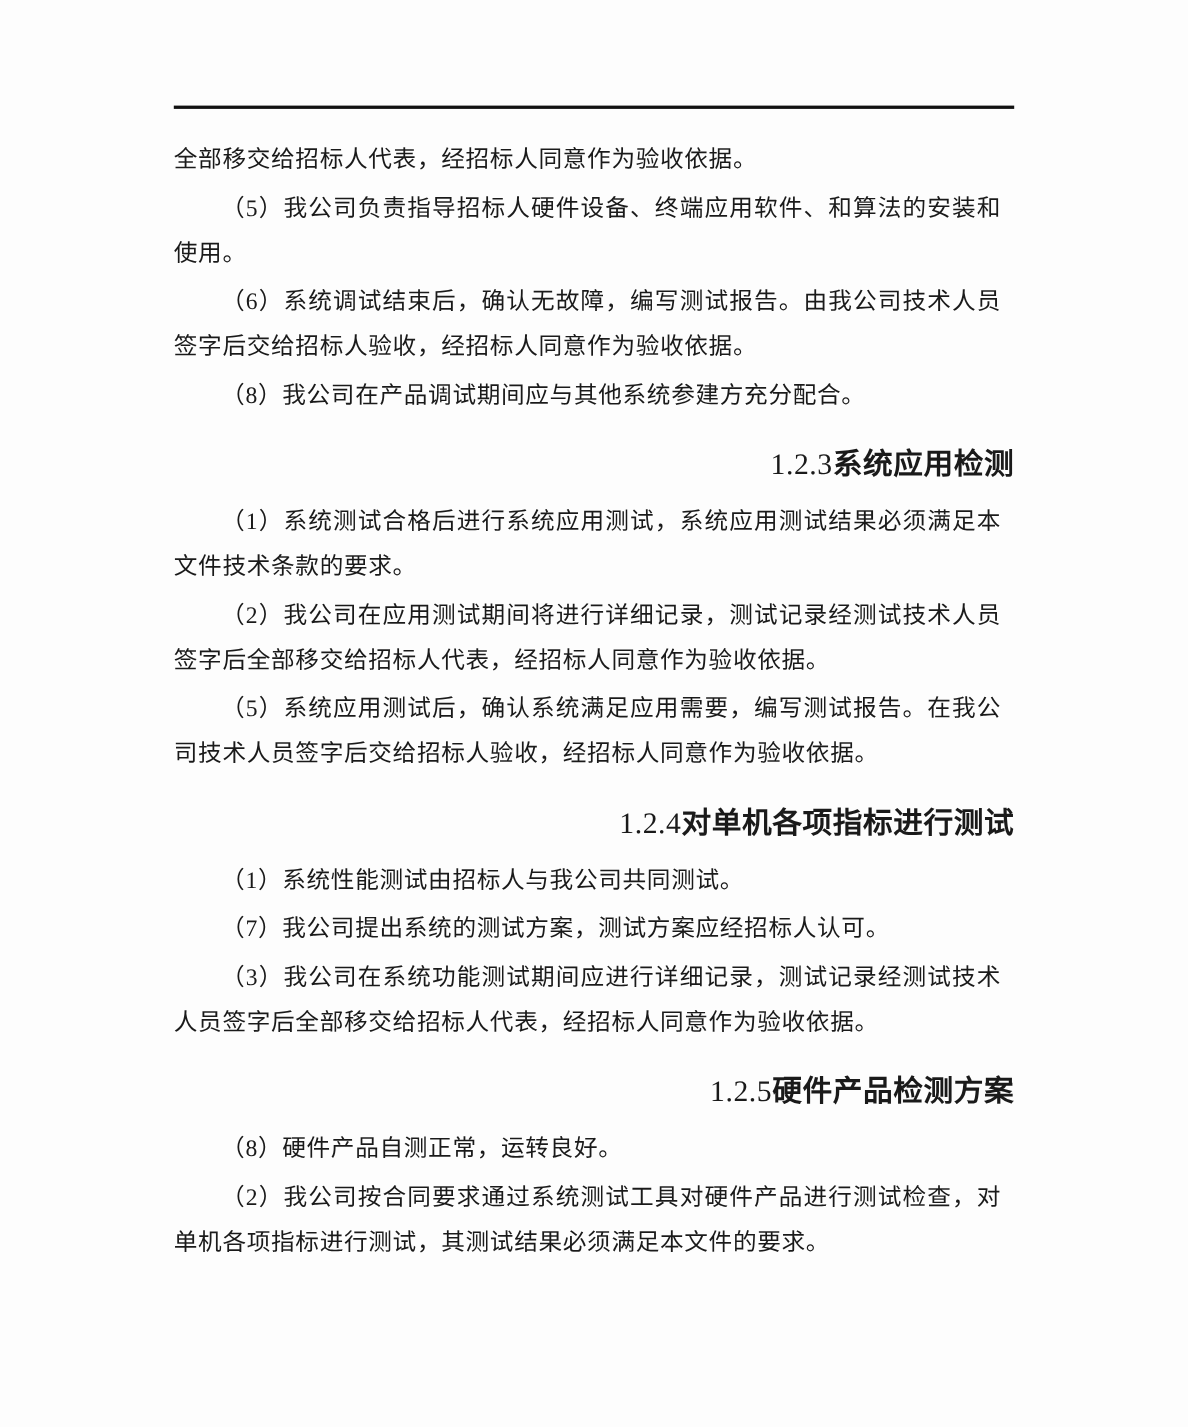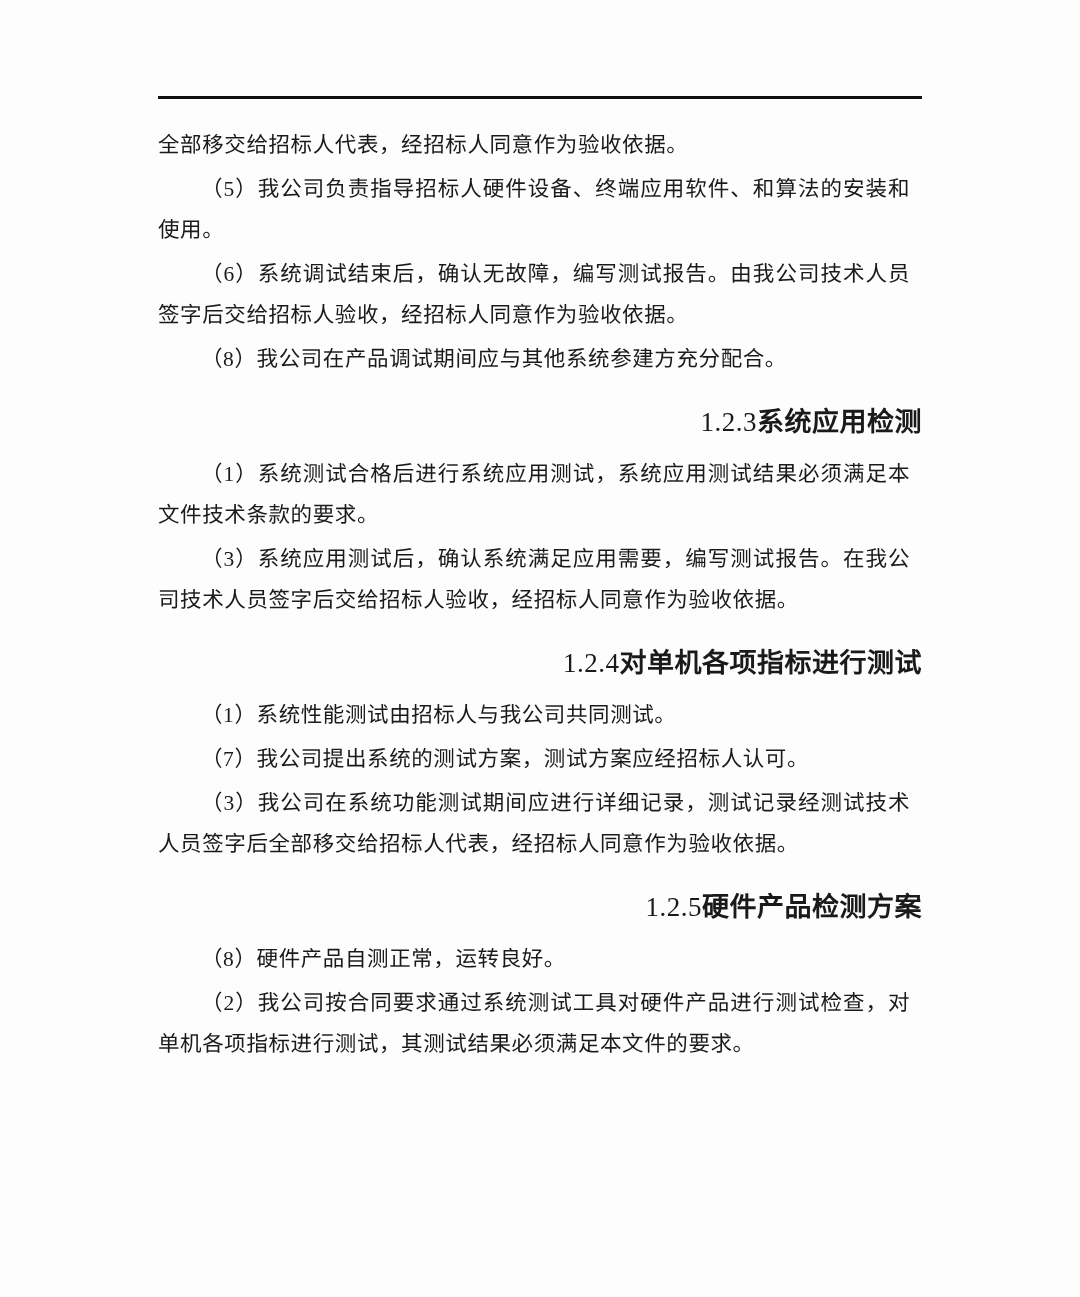--- a/index.html
+++ b/index.html
@@ -71,21 +71,22 @@
     <p class="para first-para">全部移交给招标人代表，经招标人同意作为验收依据。</p>
     <p class="para indent">（5）我公司负责指导招标人硬件设备、终端应用软件、和算法的安装和使用。</p>
     <p class="para indent">（6）系统调试结束后，确认无故障，编写测试报告。由我公司技术人员签字后交给招标人验收，经招标人同意作为验收依据。</p>
     <p class="para indent">（8）我公司在产品调试期间应与其他系统参建方充分配合。</p>
 
     <h2 class="heading">
       <span class="num">1.2.3</span><span class="txt">系统应用检测</span>
     </h2>
 
     <p class="para indent">（1）系统测试合格后进行系统应用测试，系统应用测试结果必须满足本文件技术条款的要求。</p>
-    <p class="para indent">（3）系统应用测试后，确认系统满足应用需要，编写测试报告。在我公司技术人员签字后交给招标人验收，经招标人同意作为验收依据。</p>
+    <p class="para indent">（2）我公司在应用测试期间将进行详细记录，测试记录经测试技术人员签字后全部移交给招标人代表，经招标人同意作为验收依据。</p>
+    <p class="para indent">（5）系统应用测试后，确认系统满足应用需要，编写测试报告。在我公司技术人员签字后交给招标人验收，经招标人同意作为验收依据。</p>
 
     <h2 class="heading">
       <span class="num">1.2.4</span><span class="txt">对单机各项指标进行测试</span>
     </h2>
 
     <p class="para indent">（1）系统性能测试由招标人与我公司共同测试。</p>
     <p class="para indent">（7）我公司提出系统的测试方案，测试方案应经招标人认可。</p>
     <p class="para indent">（3）我公司在系统功能测试期间应进行详细记录，测试记录经测试技术人员签字后全部移交给招标人代表，经招标人同意作为验收依据。</p>
 
     <h2 class="heading">

